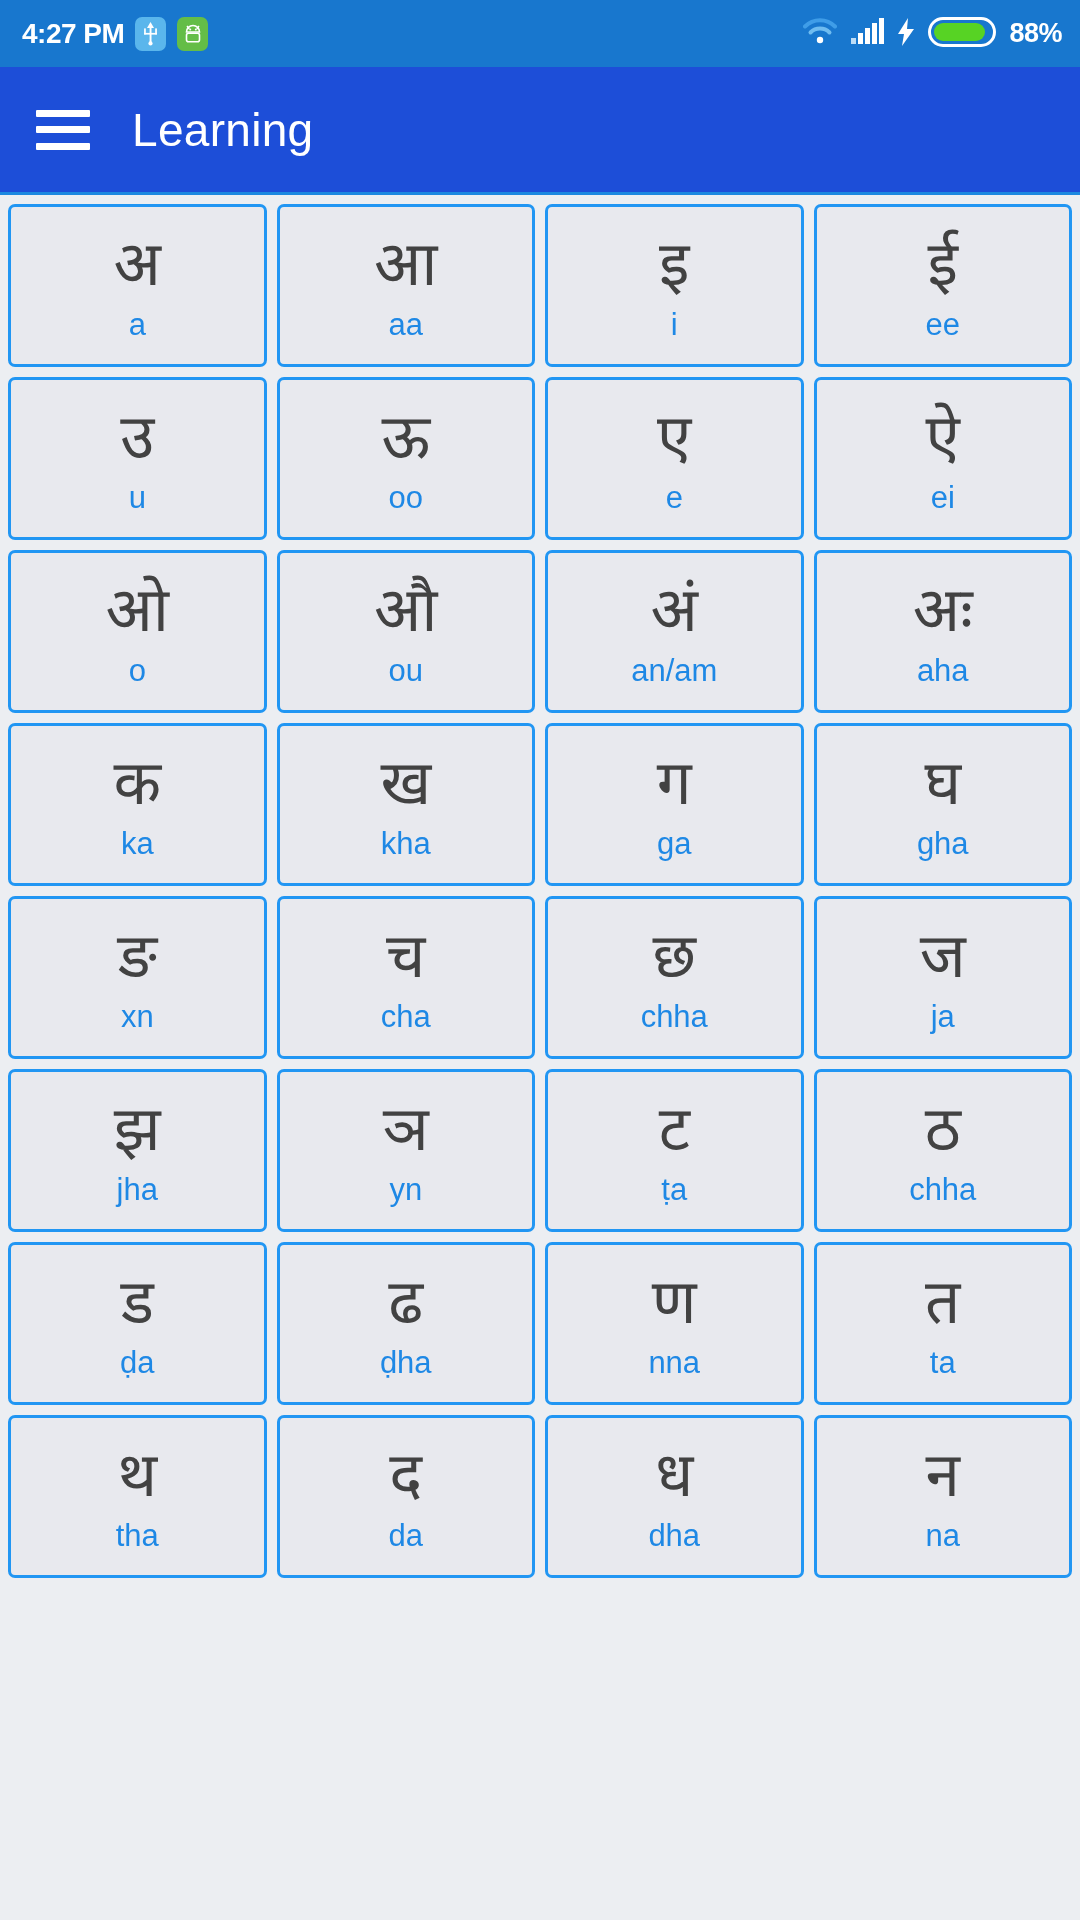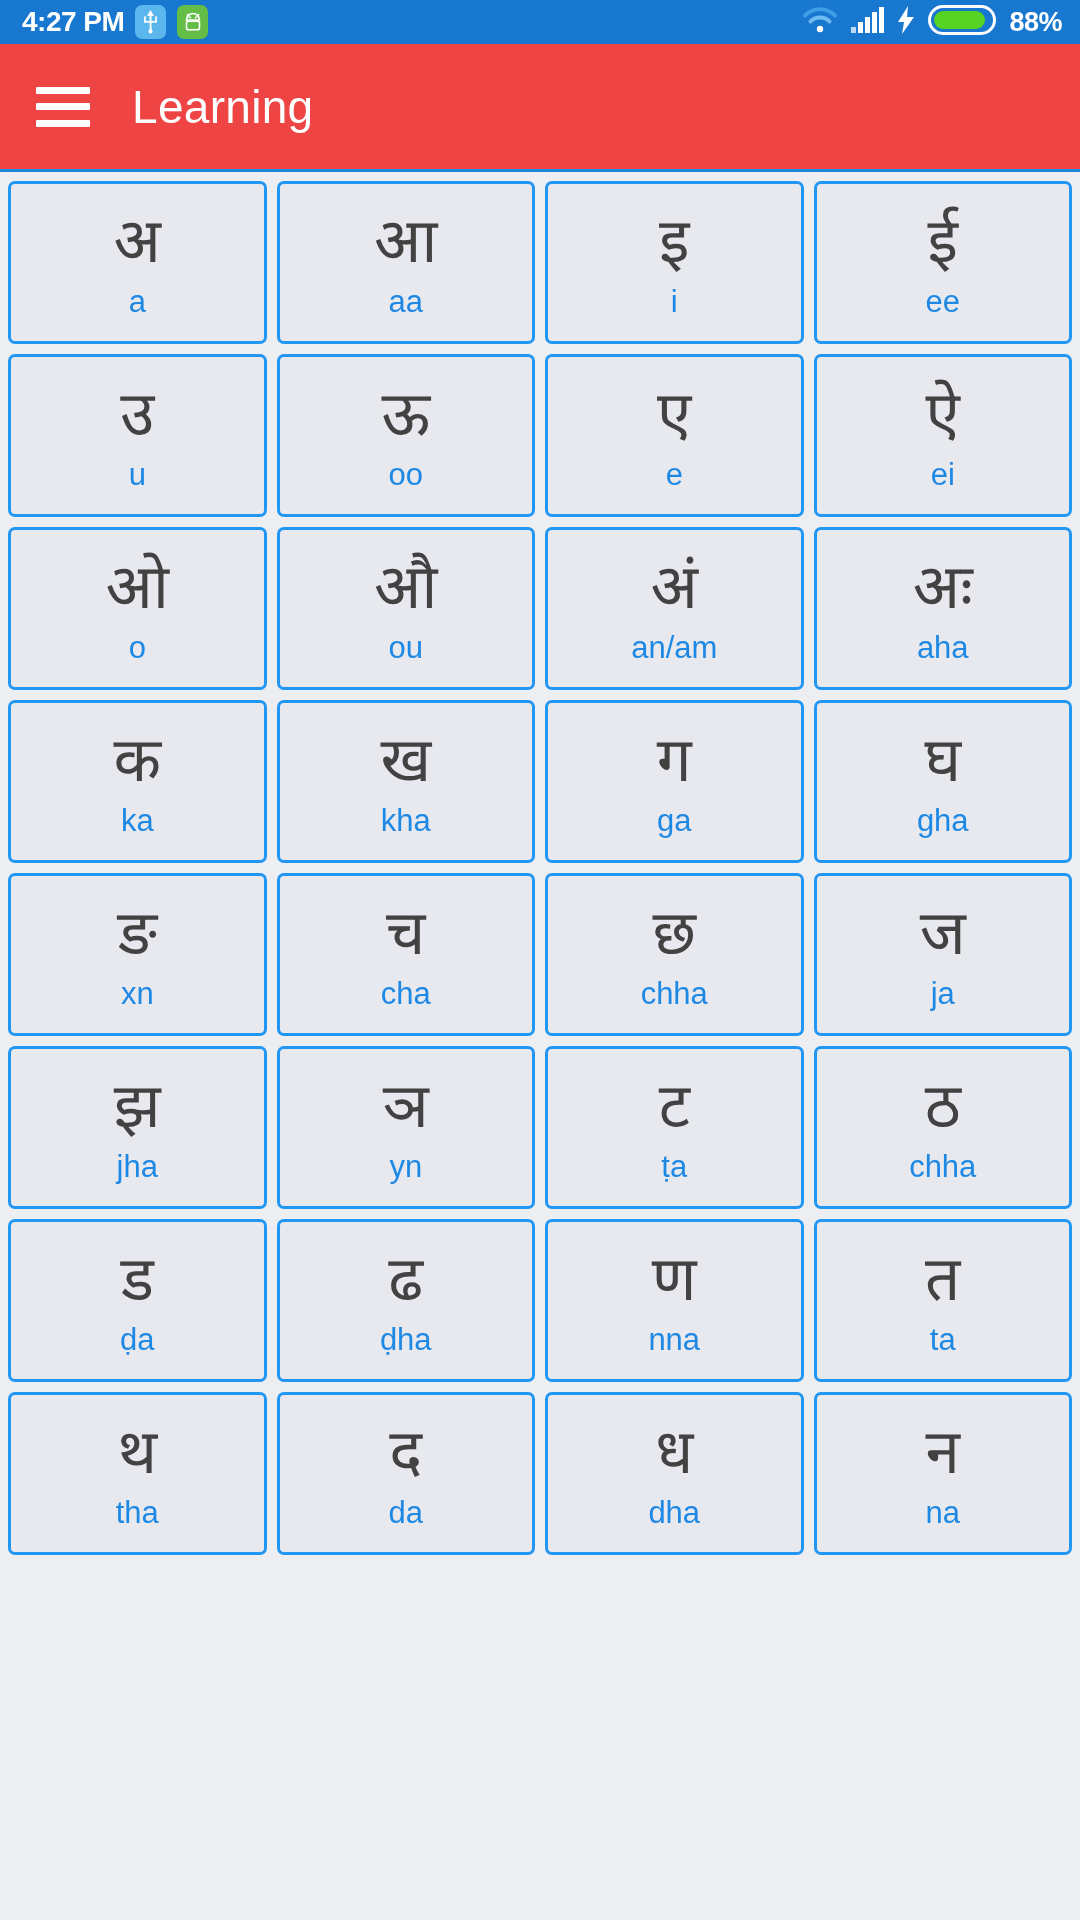--- a/index.html
+++ b/index.html
@@ -10,21 +10,21 @@
     width: 1080px;
     height: 1920px;
     overflow: hidden;
     background: #eceef2;
     font-family: "Liberation Sans", "DejaVu Sans", sans-serif;
     -webkit-font-smoothing: antialiased;
   }
 
   
   .status-bar {
-    height: 44px;
+    height: 67px;
     background: #1877ce;
     display: flex;
     align-items: center;
     padding: 0 18px 0 22px;
     box-sizing: border-box;
     color: #ffffff;
   }
   .status-left {
     display: flex;
     align-items: center;
@@ -55,21 +55,21 @@
   .battery-pct {
     font-size: 27px;
     font-weight: bold;
     letter-spacing: -0.5px;
     line-height: 1;
   }
 
   
   .app-bar {
     height: 128px;
-    background: #ef4444;
+    background: #1d4ed8;
     display: flex;
     align-items: center;
     padding-left: 36px;
     box-sizing: border-box;
     border-bottom: 3px solid #1c88e0;
   }
   .hamburger {
     width: 54px;
     height: 40px;
     display: flex;

